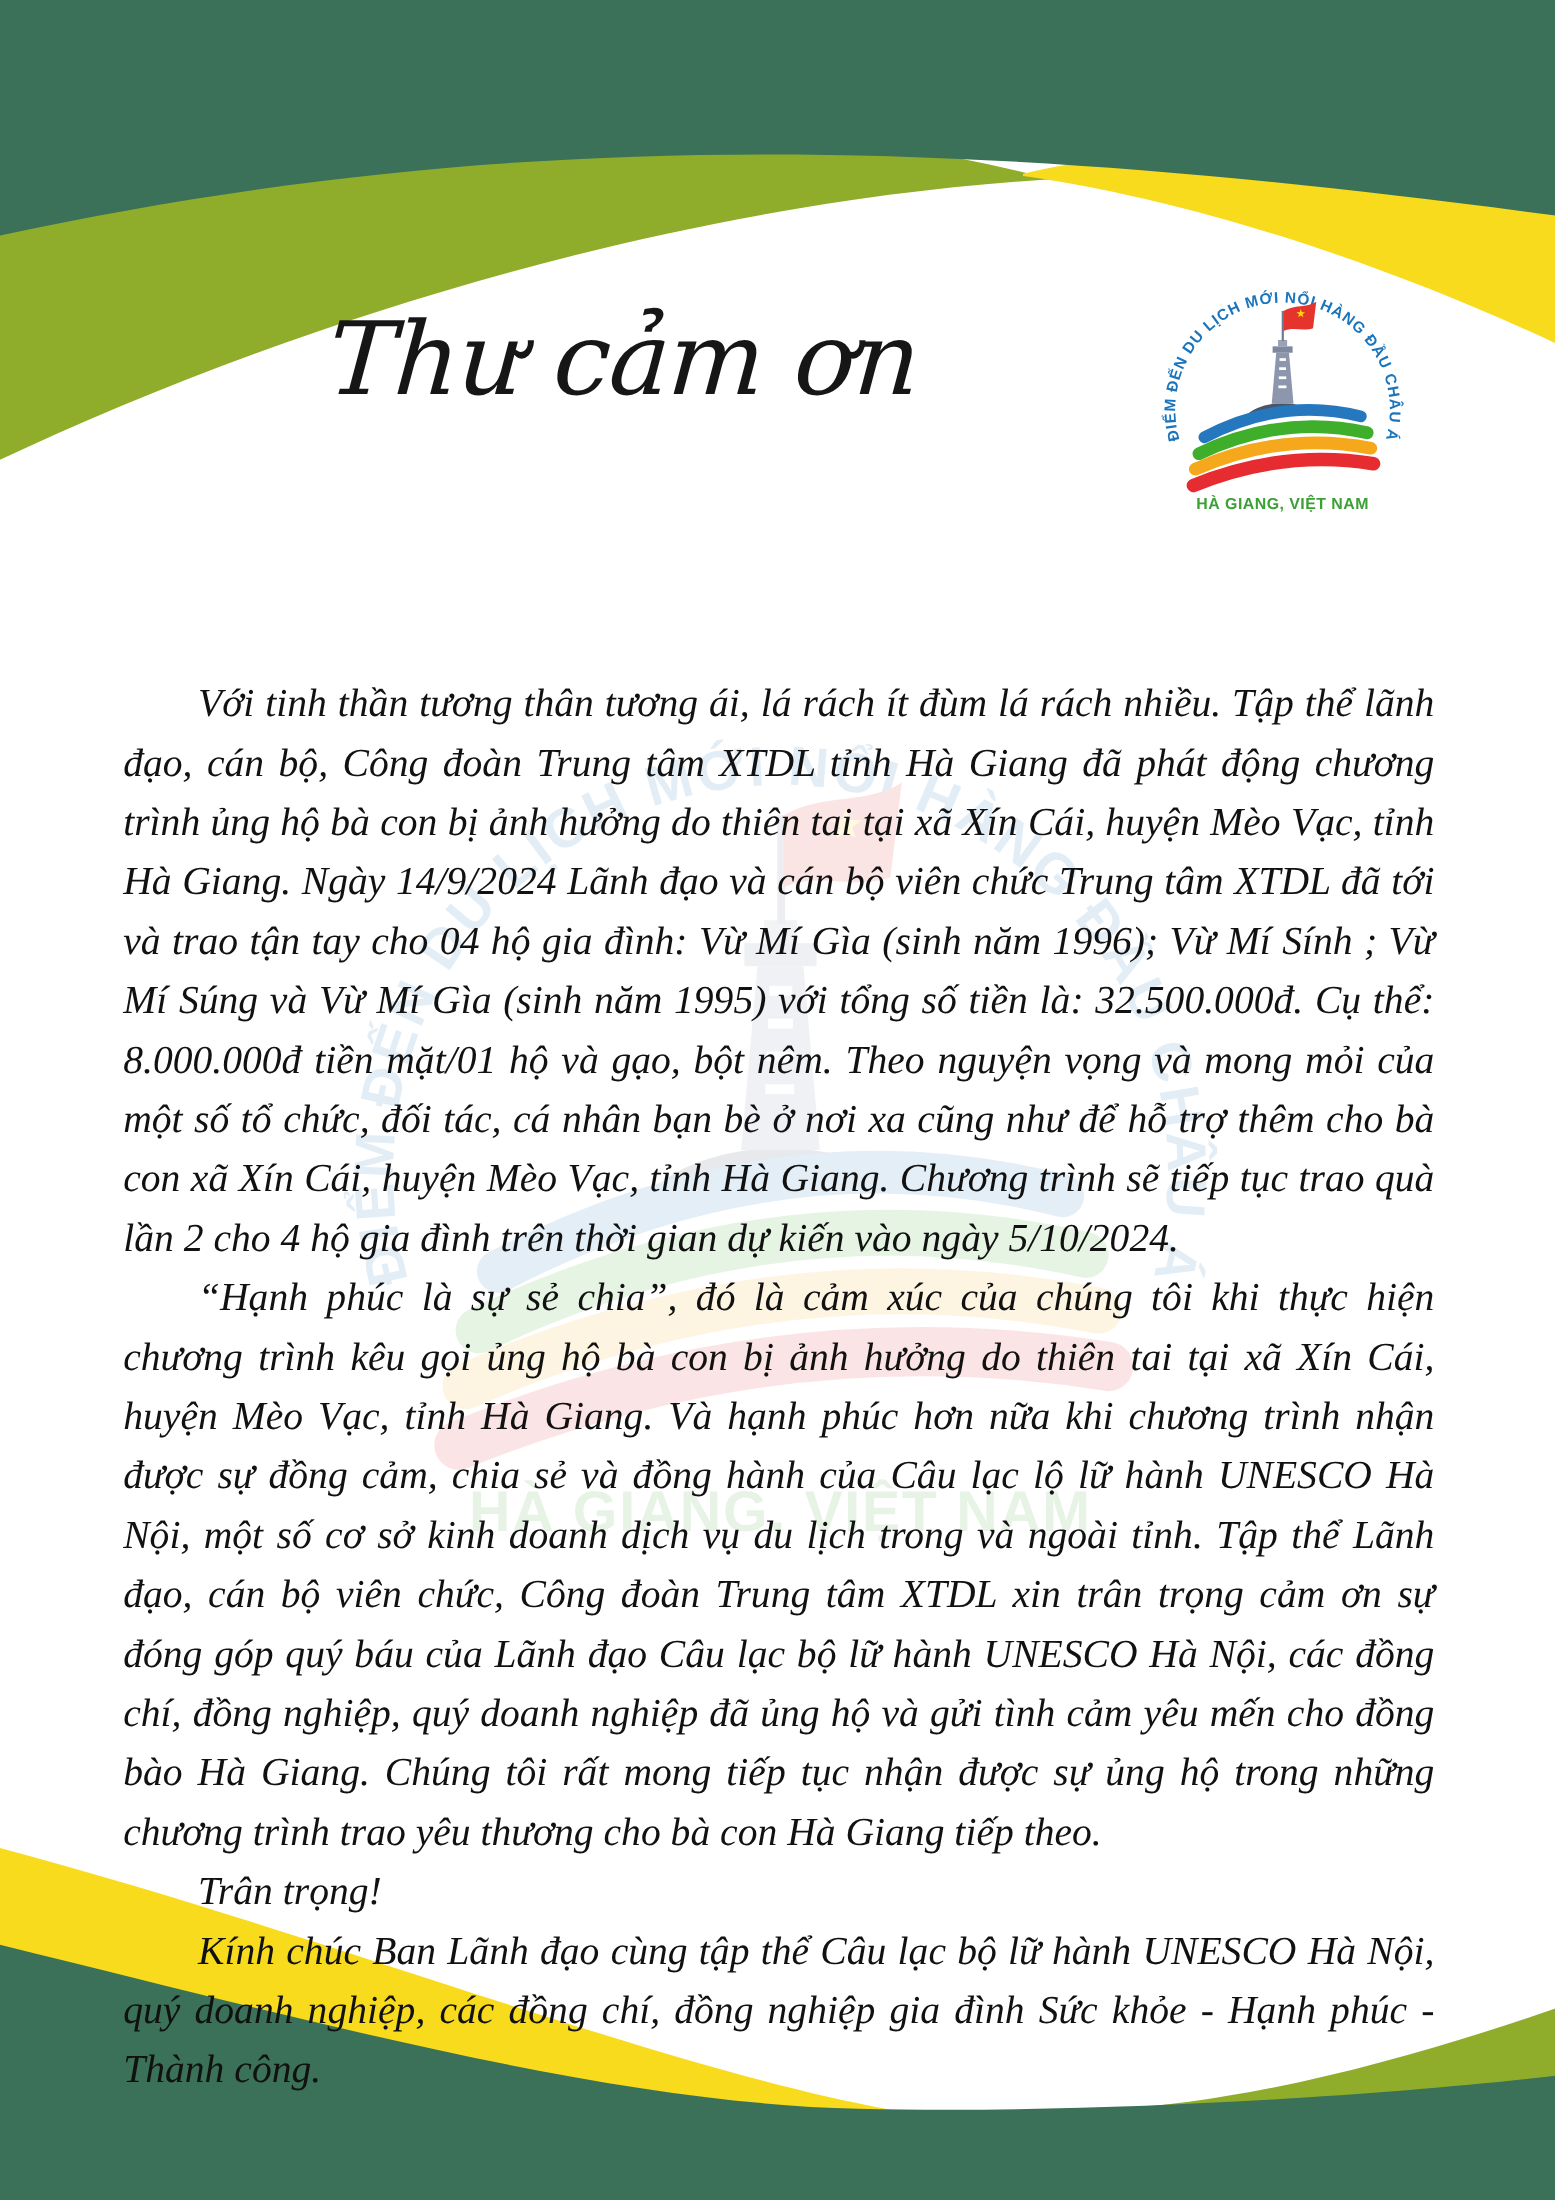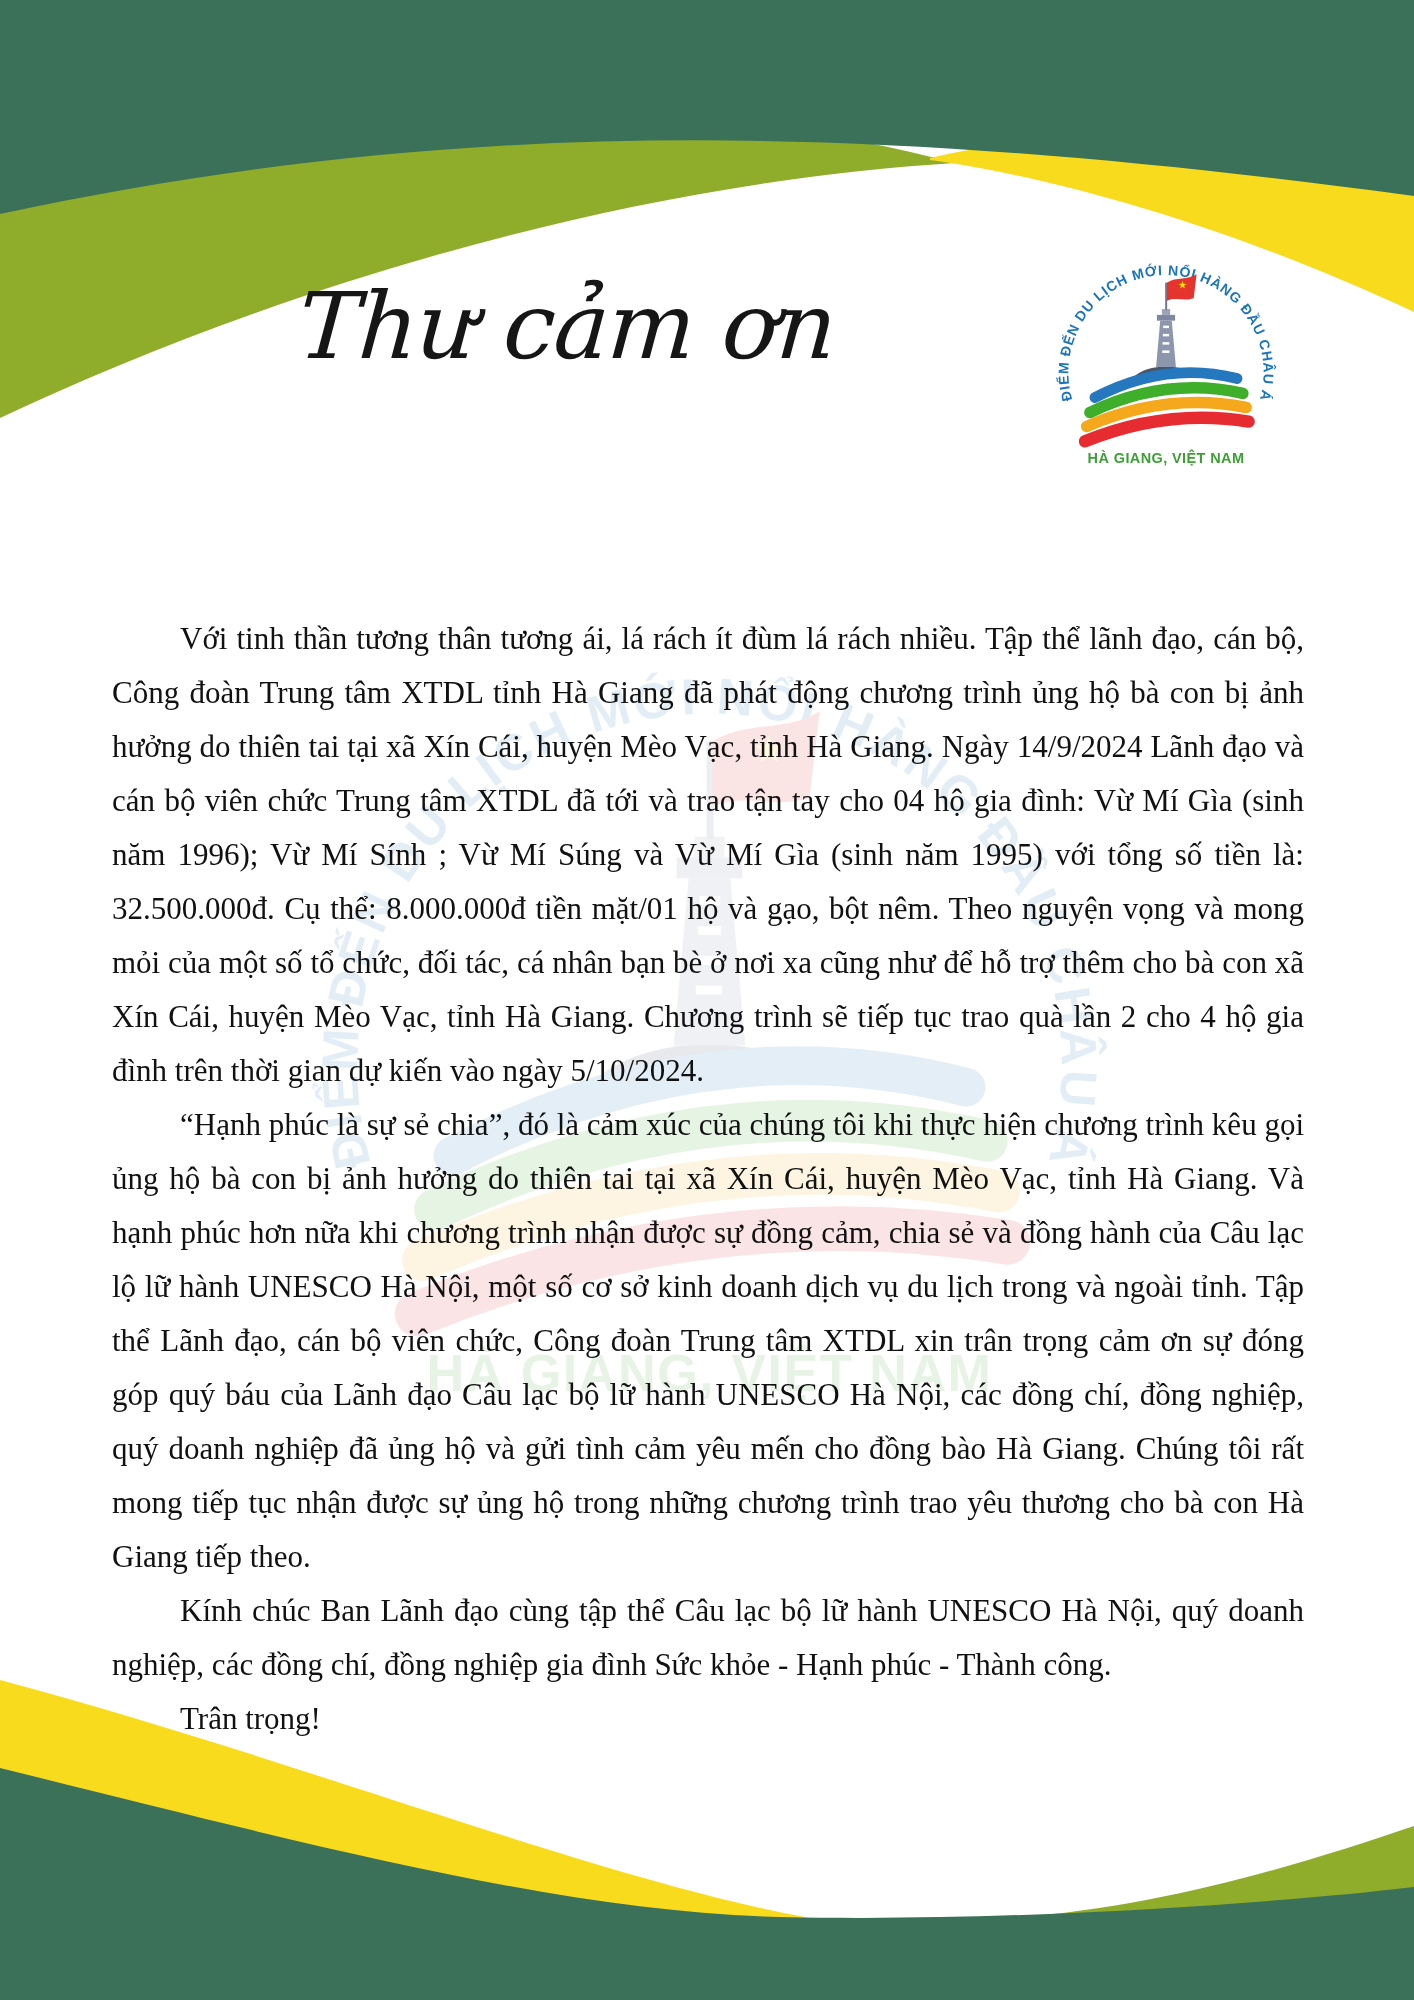--- a/index.html
+++ b/index.html
@@ -26,22 +26,23 @@
     font-size:92px;line-height:1.2;
     color:#161616;
     transform:skewX(-4deg);
     letter-spacing:-1px;
   }
   .logo{
     position:absolute;left:1042px;top:238px;width:248px;height:248px;z-index:2;
   }
   .letter-body{
     position:absolute;left:112px;top:612px;width:1192px;z-index:2;
-    font-size:31px;line-height:54px;color:#111;
+    font-size:36px;line-height:54px;color:#111;
     text-align:justify;
+    font-style:italic;
   }
   .letter-body p{margin:0;text-indent:68px;}
   .logo-arc-text{font-family:"Liberation Sans",sans-serif;font-weight:bold;font-size:17px;letter-spacing:1px;}
   .logo-bottom-text{font-family:"Liberation Sans",sans-serif;font-weight:bold;font-size:17.5px;letter-spacing:0.5px;}
 </style>
 </head>
 <body>
 
 <div class="page">
 
@@ -101,17 +102,17 @@
 
   <div class="letter-title">Thư cảm ơn</div>
 
   <svg class="logo" viewBox="0 0 300 300">
     <use href="#hagiang-logo-symbol"></use>
   </svg>
 
   <div class="letter-body">
     <p>Với tinh thần tương thân tương ái, lá rách ít đùm lá rách nhiều. Tập thể lãnh đạo, cán bộ, Công đoàn Trung tâm XTDL tỉnh Hà Giang đã phát động chương trình ủng hộ bà con bị ảnh hưởng do thiên tai tại xã Xín Cái, huyện Mèo Vạc, tỉnh Hà Giang. Ngày 14/9/2024 Lãnh đạo và cán bộ viên chức Trung tâm XTDL đã tới và trao tận tay cho 04 hộ gia đình: Vừ Mí Gìa (sinh năm 1996); Vừ Mí Sính ; Vừ Mí Súng và Vừ Mí Gìa (sinh năm 1995) với tổng số tiền là: 32.500.000đ. Cụ thể: 8.000.000đ tiền mặt/01 hộ và gạo, bột nêm. Theo nguyện vọng và mong mỏi của một số tổ chức, đối tác, cá nhân bạn bè ở nơi xa cũng như để hỗ trợ thêm cho bà con xã Xín Cái, huyện Mèo Vạc, tỉnh Hà Giang. Chương trình sẽ tiếp tục trao quà lần 2 cho 4 hộ gia đình trên thời gian dự kiến vào ngày 5/10/2024.</p>
     <p>“Hạnh phúc là sự sẻ chia”, đó là cảm xúc của chúng tôi khi thực hiện chương trình kêu gọi ủng hộ bà con bị ảnh hưởng do thiên tai tại xã Xín Cái, huyện Mèo Vạc, tỉnh Hà Giang.  Và hạnh phúc hơn nữa khi chương trình nhận được sự đồng cảm, chia sẻ và đồng hành của Câu lạc lộ lữ hành UNESCO Hà Nội, một số cơ sở kinh doanh dịch vụ du lịch trong và ngoài tỉnh. Tập thể Lãnh đạo, cán bộ viên chức, Công đoàn Trung tâm XTDL xin trân trọng cảm ơn sự đóng góp quý báu của Lãnh đạo Câu lạc bộ lữ hành UNESCO Hà Nội, các đồng chí, đồng nghiệp, quý doanh nghiệp đã ủng hộ và gửi tình cảm yêu mến cho đồng bào Hà Giang. Chúng tôi rất mong tiếp tục nhận được sự ủng hộ trong những chương trình trao yêu thương cho bà con Hà Giang tiếp theo.</p>
+    <p>Trân trọng!</p>
     <p>Kính chúc Ban Lãnh đạo cùng tập thể Câu lạc bộ lữ hành UNESCO Hà Nội, quý doanh nghiệp, các đồng chí, đồng nghiệp gia đình Sức khỏe - Hạnh phúc - Thành công.</p>
-    <p>Trân trọng!</p>
   </div>
 
 </div>
 
 </body></html>

